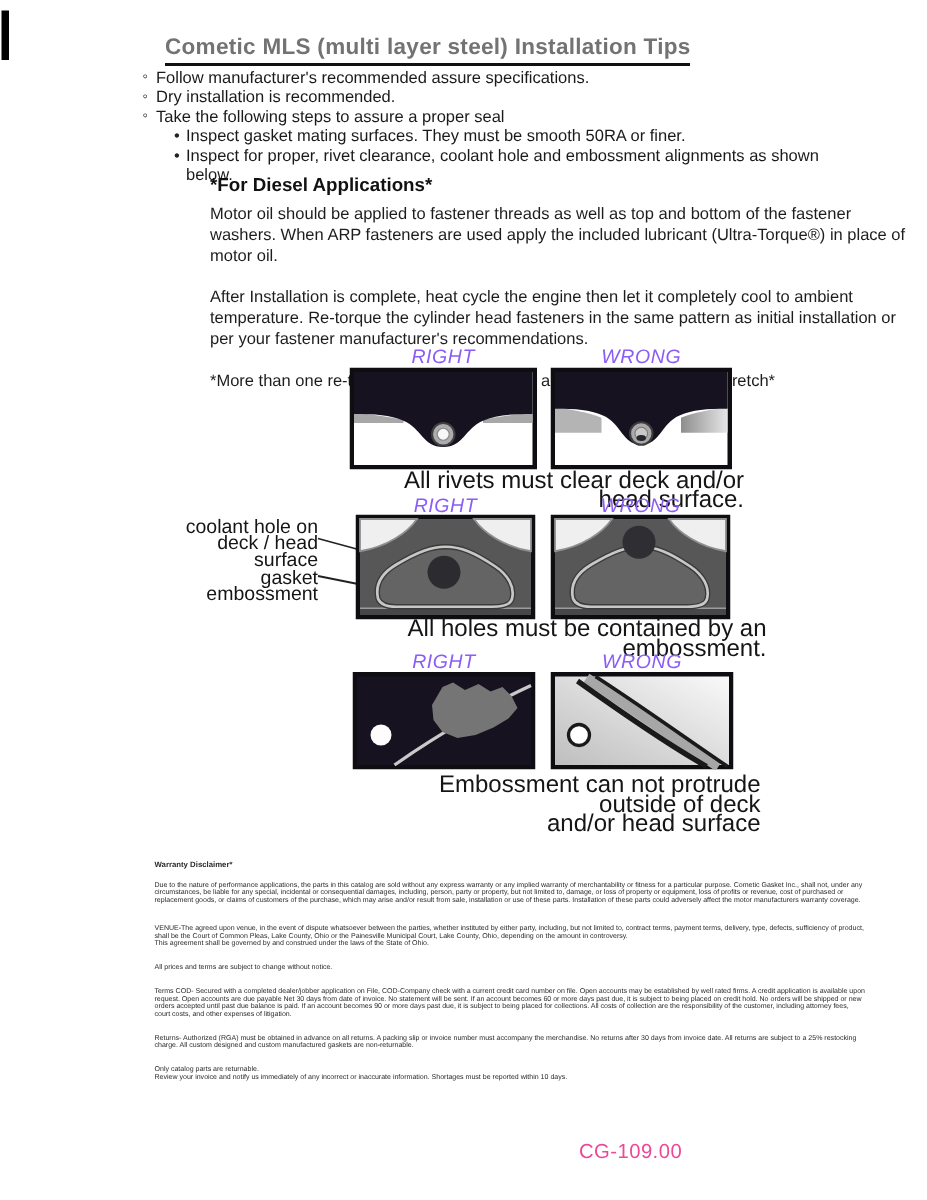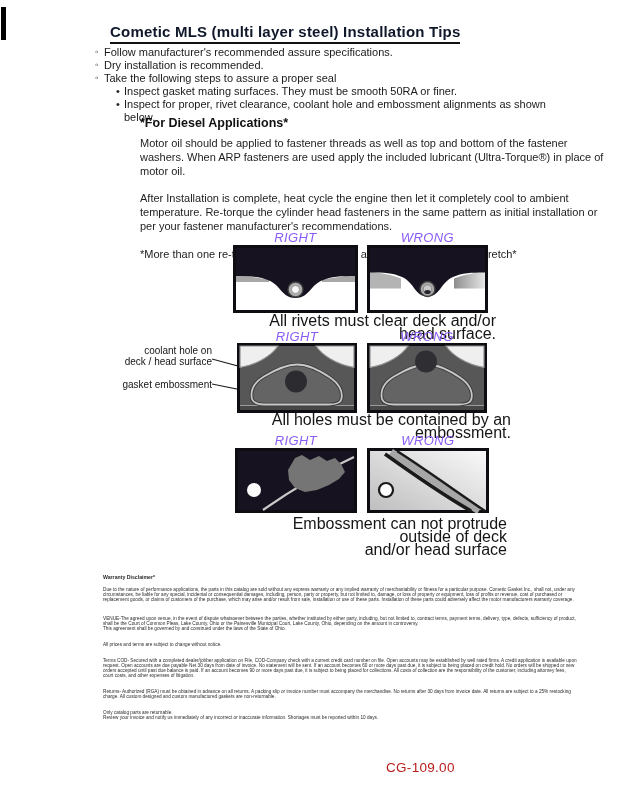--- a/index.html
+++ b/index.html
@@ -2,43 +2,43 @@
 <html><head>
 <meta charset="utf-8">
 <style>
   html,body{margin:0;padding:0;background:#ffffff;}
   .page{
     position:relative;width:618px;height:800px;background:#fff;overflow:hidden;
     font-family:"Liberation Sans","DejaVu Sans",sans-serif;color:#1a1a1a;
   }
   .edge-mark{position:absolute;left:1px;top:7px;width:5px;height:33px;background:#000;}
   .title-wrap{position:absolute;left:110px;top:23px;}
-  .title{font-size:15px;font-weight:bold;letter-spacing:.2px;color:#0f172a;
+  .title{font-size:15px;font-weight:bold;letter-spacing:.2px;color:#737373;
     border-bottom:2px solid #111;padding-bottom:2px;display:inline-block;}
   .bullets{position:absolute;left:95px;top:46px;width:480px;font-size:11px;line-height:12.6px;}
   .b-row{display:flex;margin-bottom:.5px;}
   .b-ico{width:9px;flex:0 0 9px;font-size:10px;line-height:12.6px;color:#222;}
   .sub{margin-left:21px;}
   .sub .b-ico{width:8px;flex:0 0 8px;font-size:11px;}
   .diesel{position:absolute;left:100px;top:116px;width:472px;margin-left:40px;}
   .diesel h2{font-size:12.5px;font-weight:bold;margin:0 0 7px 0;color:#111;}
   .diesel p{font-size:11px;line-height:13.8px;margin:0 0 14px 0;color:#1d1d1d;}
   .diesel .note{margin-bottom:0;}
   .dg-label{position:absolute;font-size:13px;color:#8b5cf6;text-align:center;letter-spacing:.4px;font-style:italic;}
   .dg-caption{position:absolute;font-size:16px;line-height:13px;color:#151515;text-align:right;}
   .panel{position:absolute;}
   .panel svg{display:block;}
-  .side-label{position:absolute;font-size:10px;line-height:11px;text-align:right;color:#151515;}
+  .side-label{position:absolute;font-size:13px;line-height:11px;text-align:right;color:#151515;}
   .leader{position:absolute;pointer-events:none;}
   .disclaimer{position:absolute;left:103px;top:575px;width:474px;color:#2a2a2a;}
   .disclaimer .dh{font-size:5.2px;font-weight:bold;margin:0 0 7px 0;}
   .disclaimer p{font-size:4.7px;line-height:5px;margin:0 0 11px 0;}
   .disclaimer p.tight{margin-bottom:0;}
   .disclaimer p.warr{margin-bottom:14px;}
-  .footer-code{position:absolute;left:386px;top:760px;font-size:13.5px;color:#b91c1c;letter-spacing:.3px;}
+  .footer-code{position:absolute;left:386px;top:760px;font-size:13.5px;color:#ec4899;letter-spacing:.3px;}
 </style>
 </head>
 <body>
 
 <div class="page">
 
   <div class="edge-mark"></div>
 
   <div class="title-wrap">
     <span class="title">Cometic MLS (multi layer steel) Installation Tips</span>

